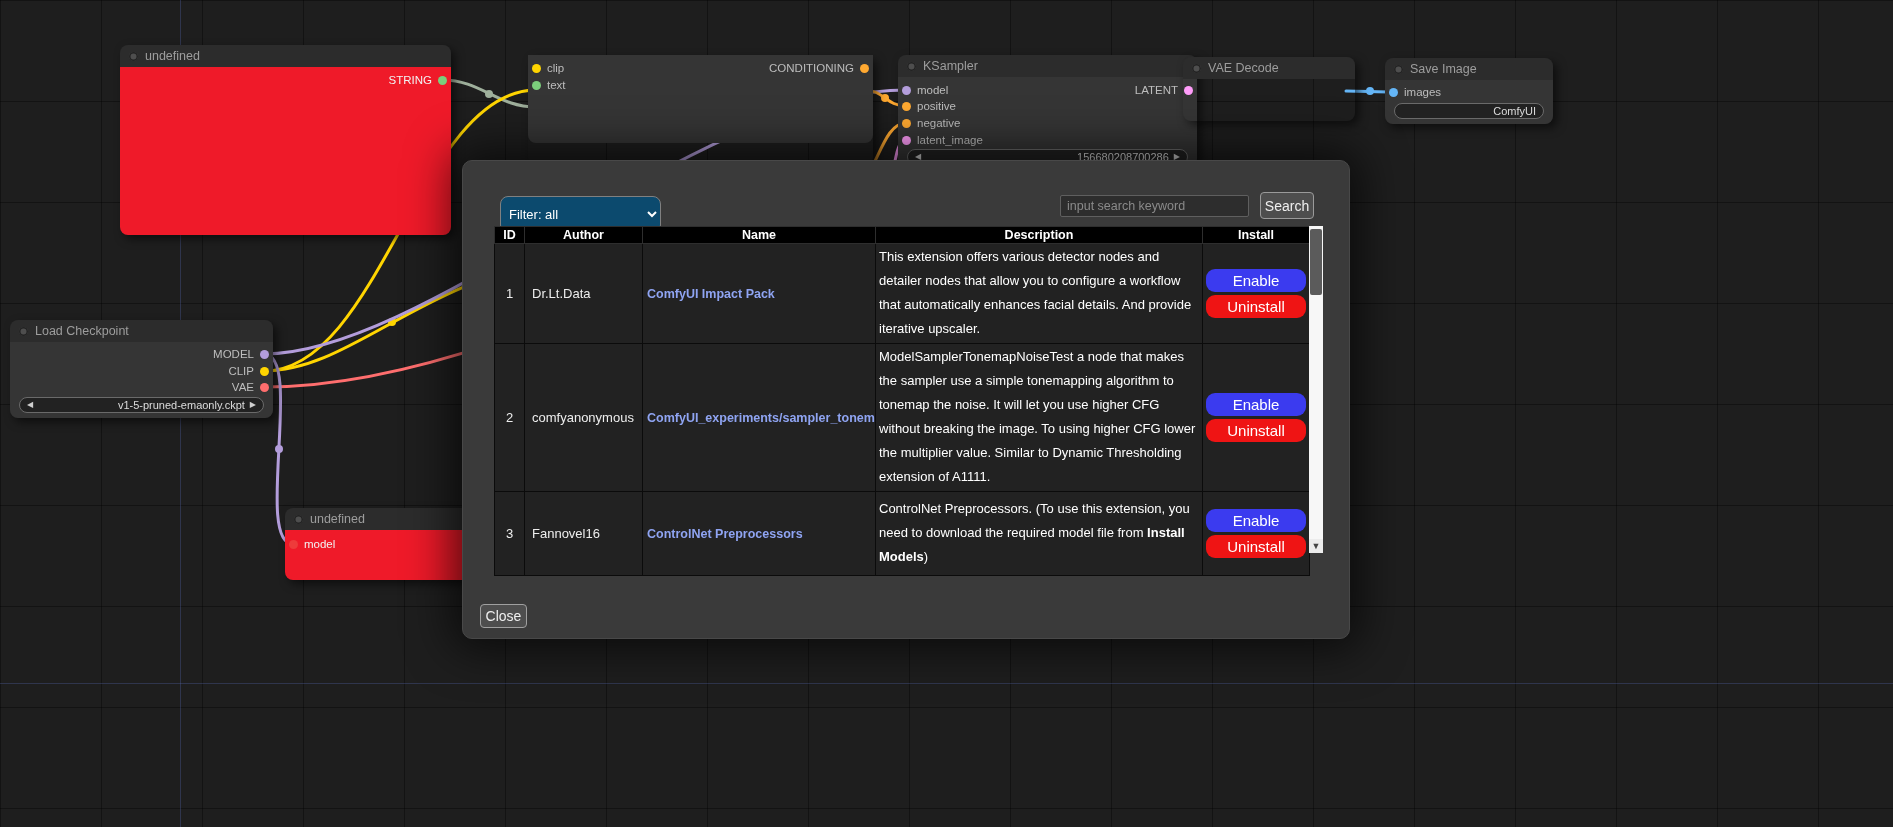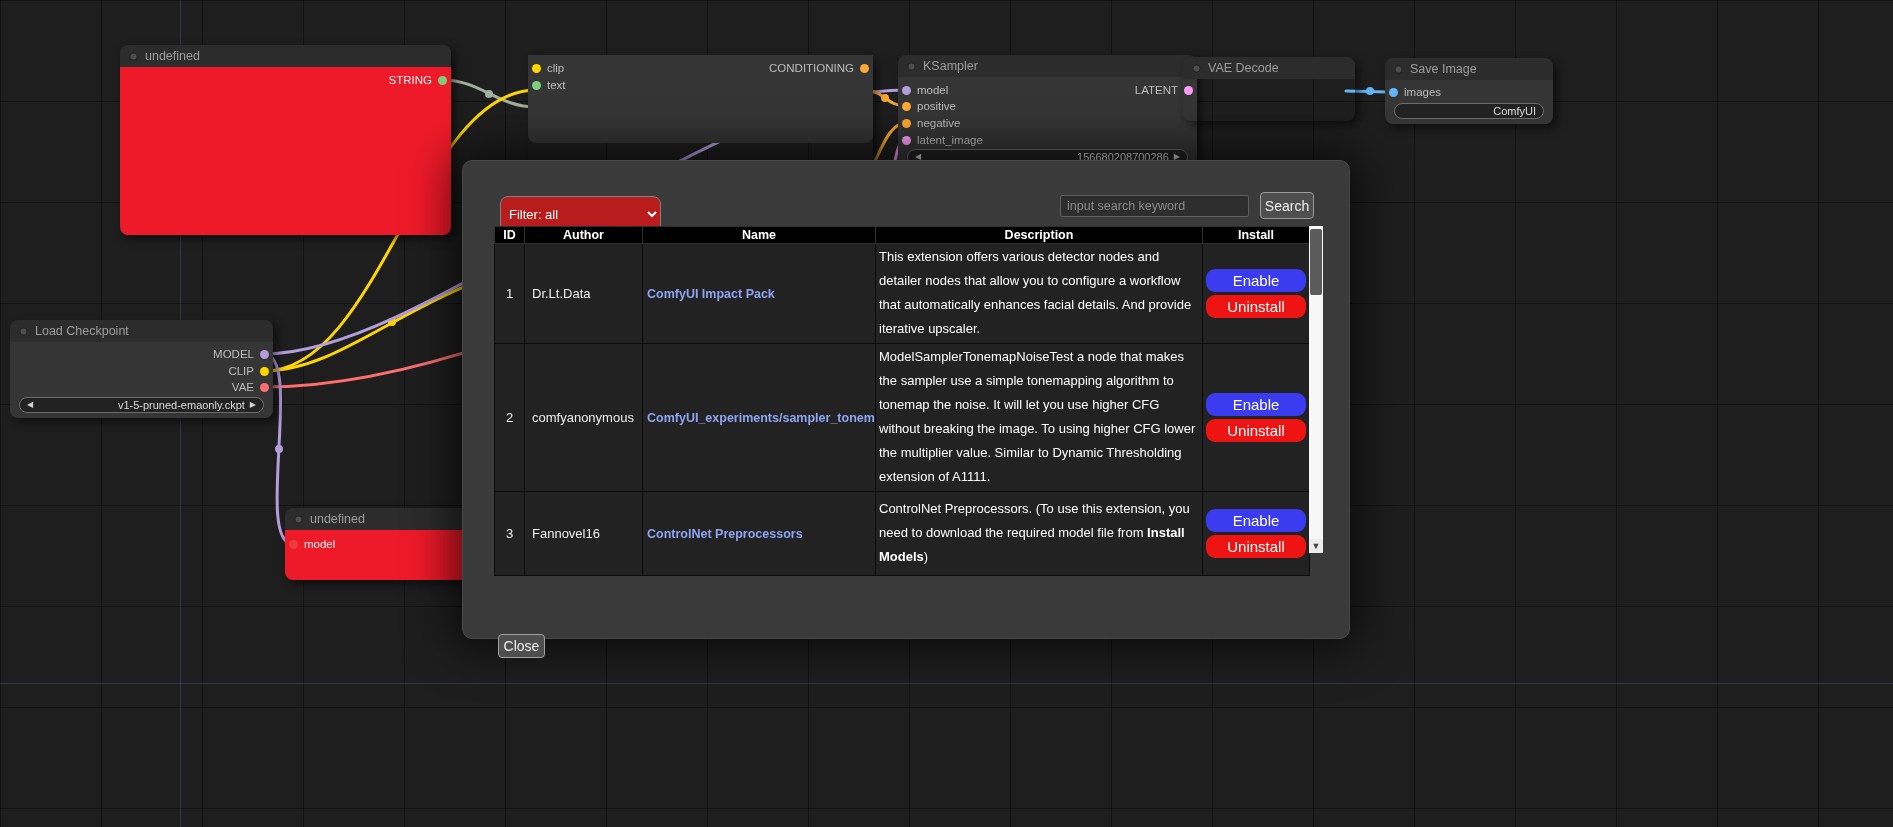--- a/index.html
+++ b/index.html
@@ -51,21 +51,21 @@
     font-size:11px; color:#c9c9c9; white-space:nowrap; overflow:hidden; }
   .widget .wlabel { color:#9a9a9a;margin-top:36px; }
   .widget .wvalue { margin-left:auto; color:#dcdcdc; }
   .warrow { color:#cfcfcf; font-size:8px; line-height:16px; }
 
   
   .modal { position:absolute; left:462px; top:160px; width:888px; height:479px;
     z-index:10; background:#3a3a3a; border:1px solid #484848; border-radius:10px;
     box-shadow:0 0 46px 10px rgba(0,0,0,0.66); }
   .filter-select { position:absolute; left:37px; top:35px; width:161px; height:37px;
-    background:#b91c1c; color:#fff; border:1px solid #808080; border-radius:8px;
+    background:#0c4a6e; color:#fff; border:1px solid #808080; border-radius:8px;
     font-size:13px; font-family:inherit; padding:0 4px; }
   .search-input { position:absolute; left:597px; top:34px; width:189px; height:22px;
     background:#2d2d2d; border:1px solid #5f5f5f; border-radius:2px;
     color:#ddd; font-size:12.5px; font-family:inherit; padding:0 6px; }
   .search-input::placeholder { color:#8a8a8a; }
   .search-btn { position:absolute; left:797px; top:31px; width:54px; height:27px;
     background:#4e4e4e; border:1px solid #9a9a9a; border-radius:4px;
     color:#efefef; font-size:14px; font-family:inherit; cursor:pointer; }
 
   .table-area { position:absolute; left:31px; top:65px; width:815px; height:327px; }
@@ -90,23 +90,23 @@
   .btn-enable { background:#3b3bef; }
   .btn-uninstall { background:#ef1414; }
 
   .scrollbar { position:absolute; left:815px; top:0; width:14px; height:327px;
     background:#f7f7f7; }
   .scroll-thumb { position:absolute; left:1px; top:3px; width:12px; height:66px;
     background:#5b5b5b; border-radius:2px; }
   .scroll-down { position:absolute; left:0; bottom:0; width:14px; height:14px;
     background:#ececec; color:#444; font-size:9px; line-height:14px; text-align:center; }
 
-  .close-btn { position:absolute; left:35px; top:443px; width:47px; height:24px;
+  .close-btn { position:absolute; left:17px; top:443px; width:47px; height:24px;
     background:#4e4e4e; border:1px solid #a0a0a0; border-radius:4px;
-    color:#efefef; font-size:14px; font-family:inherit; cursor:pointer;margin-top:30px; }
+    color:#efefef; font-size:14px; font-family:inherit; cursor:pointer; }
 </style>
 </head>
 <body>
 
 <div id="stage">
   <div class="axis-v"></div>
   <div class="axis-h"></div>
 
   <svg class="wires" width="1893" height="827">
     <path class="w-string" d="M443,80 C480,80 498,107 536,107"></path>

